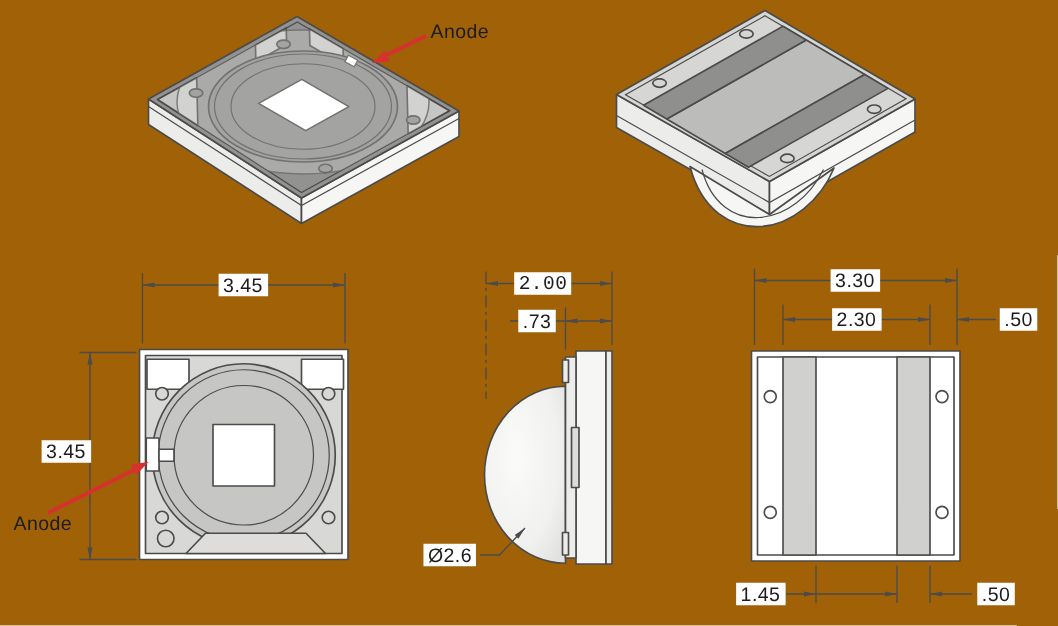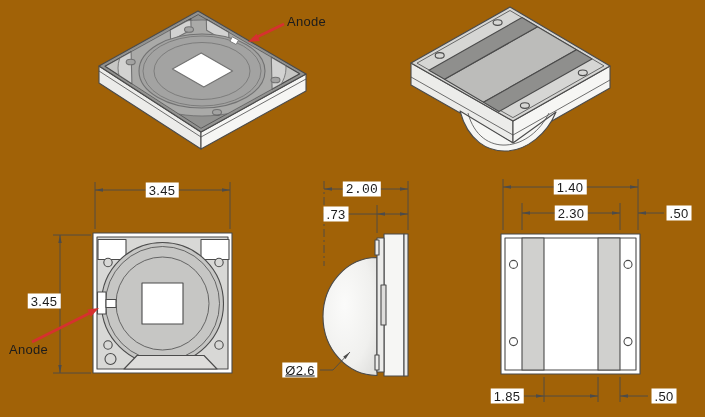--- a/index.html
+++ b/index.html
@@ -162,20 +162,20 @@
     <polygon class="ah" points="620,396 628,394.3 628,397.7"></polygon>
   </g>
 </svg>
 
 <span class="lbl lft" style="left:287px; top:21px;">Anode</span>
 <span class="lbl lft" style="left:9px;   top:349px;">Anode</span>
 
 <span class="lbl ctr" style="left:162px; top:190px;">3.45</span>
 <span class="lbl ctr" style="left:44px;  top:301px;">3.45</span>
 <span class="lbl ctr" style="left:362px; top:189px;font-family:Liberation Mono, monospace;">2.00</span>
-<span class="lbl ctr" style="left:336px; top:214px;">.73</span>
-<span class="lbl ctr" style="left:300px; top:370px;text-decoration:underline;">Ø2.6</span>
-<span class="lbl ctr" style="left:570px; top:187px;">1.40</span>
+<span class="lbl ctr" style="left:358px; top:214px;">.73</span>
+<span class="lbl ctr" style="left:300px; top:370px;">Ø2.6</span>
+<span class="lbl ctr" style="left:570px; top:187px;">3.30</span>
 <span class="lbl ctr" style="left:571px; top:213px;text-align:center;">2.30</span>
 <span class="lbl ctr" style="left:679px; top:213px;">.50</span>
-<span class="lbl ctr" style="left:507px; top:396px;">1.85</span>
+<span class="lbl ctr" style="left:507px; top:396px;">1.45</span>
 <span class="lbl ctr" style="left:664px; top:396px;">.50</span>
 </div>
 
 </body></html>

